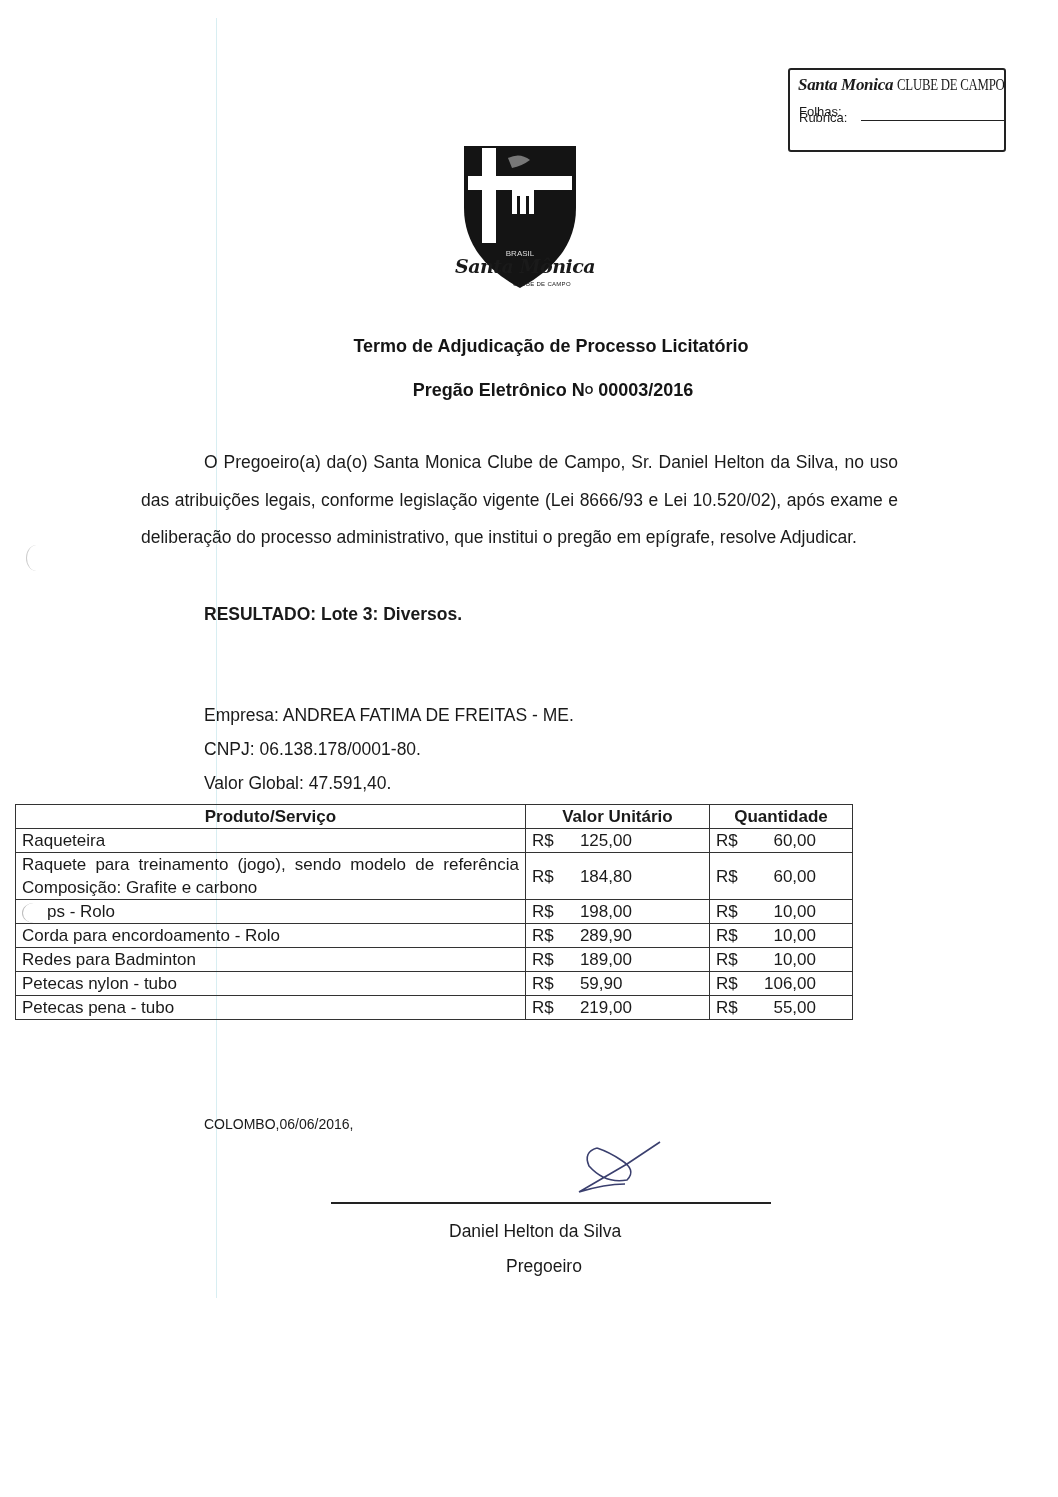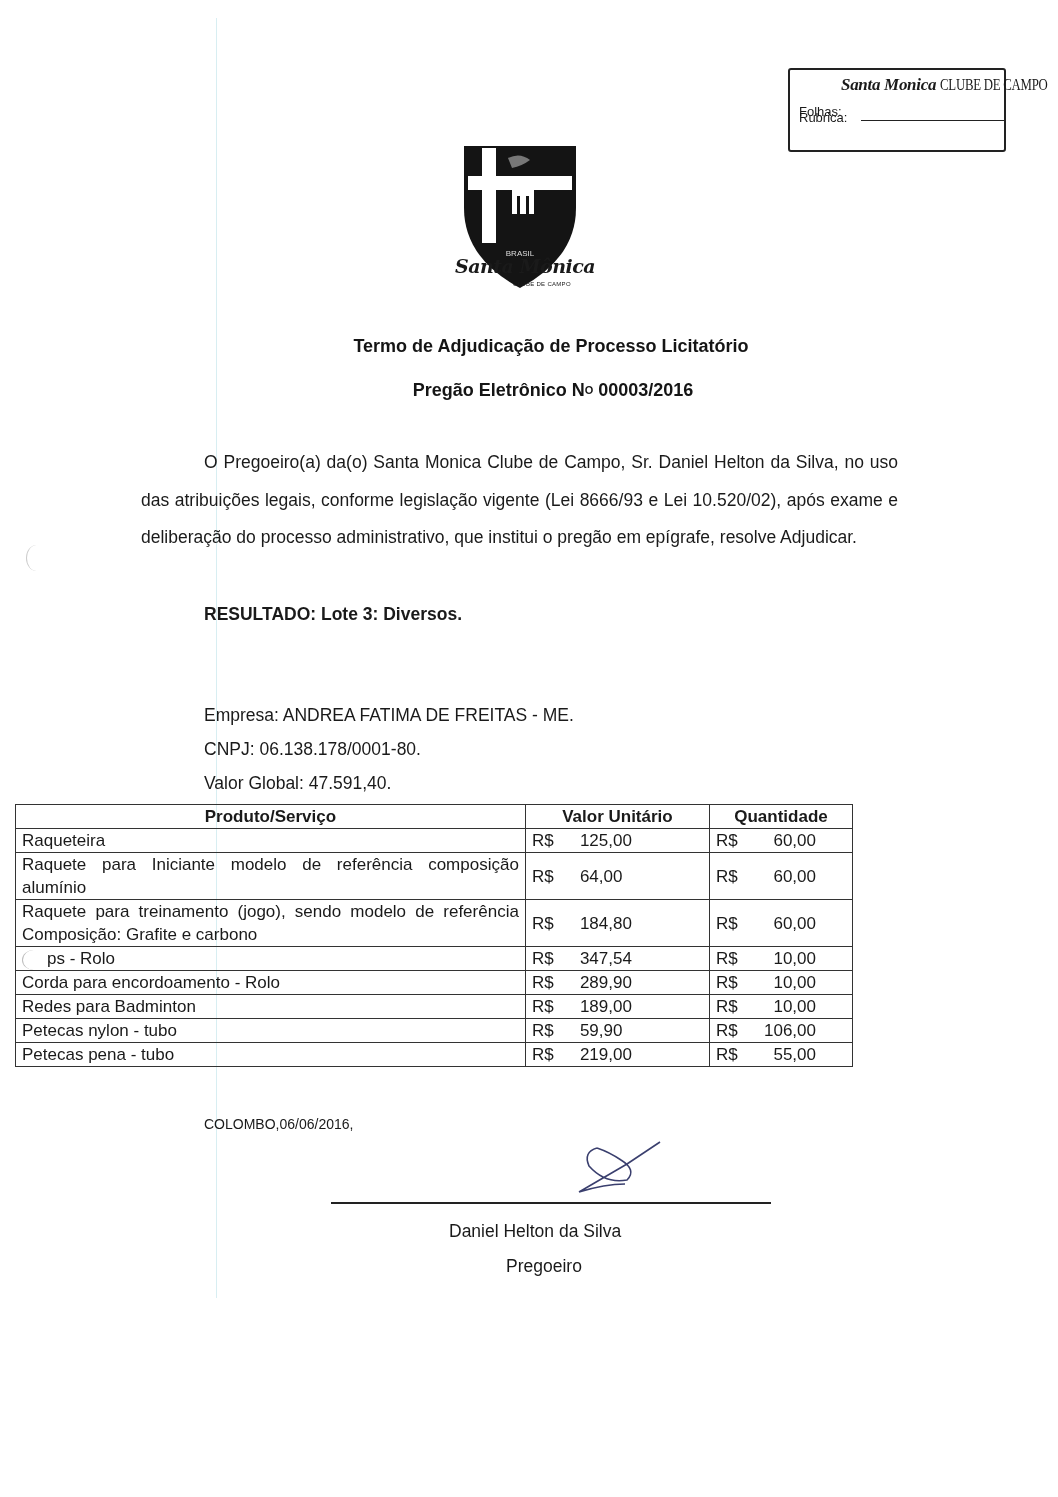--- a/index.html
+++ b/index.html
@@ -5,21 +5,21 @@
     html, body { margin:0; padding:0; background:#ffffff; }
     body { width:1058px; height:1497px; position:relative; overflow:hidden;
            font-family:"Liberation Sans", sans-serif; color:#1a1a1a; }
     .margin-line { position:absolute; left:216px; top:18px; width:1px; height:1280px; background:#d8eef2; }
 
     
     .stamp { position:absolute; left:788px; top:68px; width:214px; height:80px;
              border:2px solid #222; border-radius:3px; padding:0; }
     .stamp-title { position:absolute; left:8px; top:5px; font-family:"Liberation Serif", serif;
                    font-style:italic; font-size:17px; white-space:nowrap; letter-spacing:-0.3px; }
-    .stamp-title b { font-style:italic; font-weight:bold;margin-left:43px; }
+    .stamp-title b { font-style:italic; font-weight:bold; }
     .stamp-title span.caps { font-style:normal; font-family:"Liberation Serif", serif; font-size:16px; transform:scaleX(0.8); display:inline-block; transform-origin:left; }
     .stamp-row { position:absolute; left:9px; font-size:13px; }
     .stamp-line { position:absolute; left:62px; width:144px; top:16px; border-bottom:1.5px solid #222; }
 
     
     .logo { position:absolute; left:460px; top:138px; width:120px; height:150px; }
     .logo-script { position:absolute; left:455px; top:255px; font-family:"DejaVu Serif", serif; font-style:italic;
                    font-weight:bold; font-size:19px; letter-spacing:-0.5px; }
     .logo-sub { position:absolute; left:513px; top:281px; font-size:6px; letter-spacing:0.3px; }
 
@@ -104,32 +104,27 @@
       <th>Quantidade</th>
     </tr>
   </thead>
   <tbody id="rows">
       <tr>
         <td class="prod"><span>Raqueteira</span></td>
         <td class="money col-u"><span class="cur">R$</span><span class="val-u">125,00</span></td>
         <td class="money col-q"><span class="cur">R$</span><span class="val-q">60,00</span></td>
       </tr>
       <tr>
-        <td class="prod"><span>Raquete para Iniciante modelo de referência composição alumínio</span></td>
-        <td class="money col-u"><span class="cur">R$</span><span class="val-u">64,00</span></td>
-        <td class="money col-q"><span class="cur">R$</span><span class="val-q">60,00</span></td>
-      </tr>
-      <tr>
         <td class="prod"><span>Raquete para treinamento (jogo), sendo modelo de referência Composição: Grafite e carbono</span></td>
         <td class="money col-u"><span class="cur">R$</span><span class="val-u">184,80</span></td>
         <td class="money col-q"><span class="cur">R$</span><span class="val-q">60,00</span></td>
       </tr>
       <tr>
         <td class="prod"><span class="smudge"></span><span>ps - Rolo</span></td>
-        <td class="money col-u"><span class="cur">R$</span><span class="val-u">347,54</span></td>
+        <td class="money col-u"><span class="cur">R$</span><span class="val-u">198,00</span></td>
         <td class="money col-q"><span class="cur">R$</span><span class="val-q">10,00</span></td>
       </tr>
       <tr>
         <td class="prod"><span>Corda para encordoamento - Rolo</span></td>
         <td class="money col-u"><span class="cur">R$</span><span class="val-u">289,90</span></td>
         <td class="money col-q"><span class="cur">R$</span><span class="val-q">10,00</span></td>
       </tr>
       <tr>
         <td class="prod"><span>Redes para Badminton</span></td>
         <td class="money col-u"><span class="cur">R$</span><span class="val-u">189,00</span></td>

